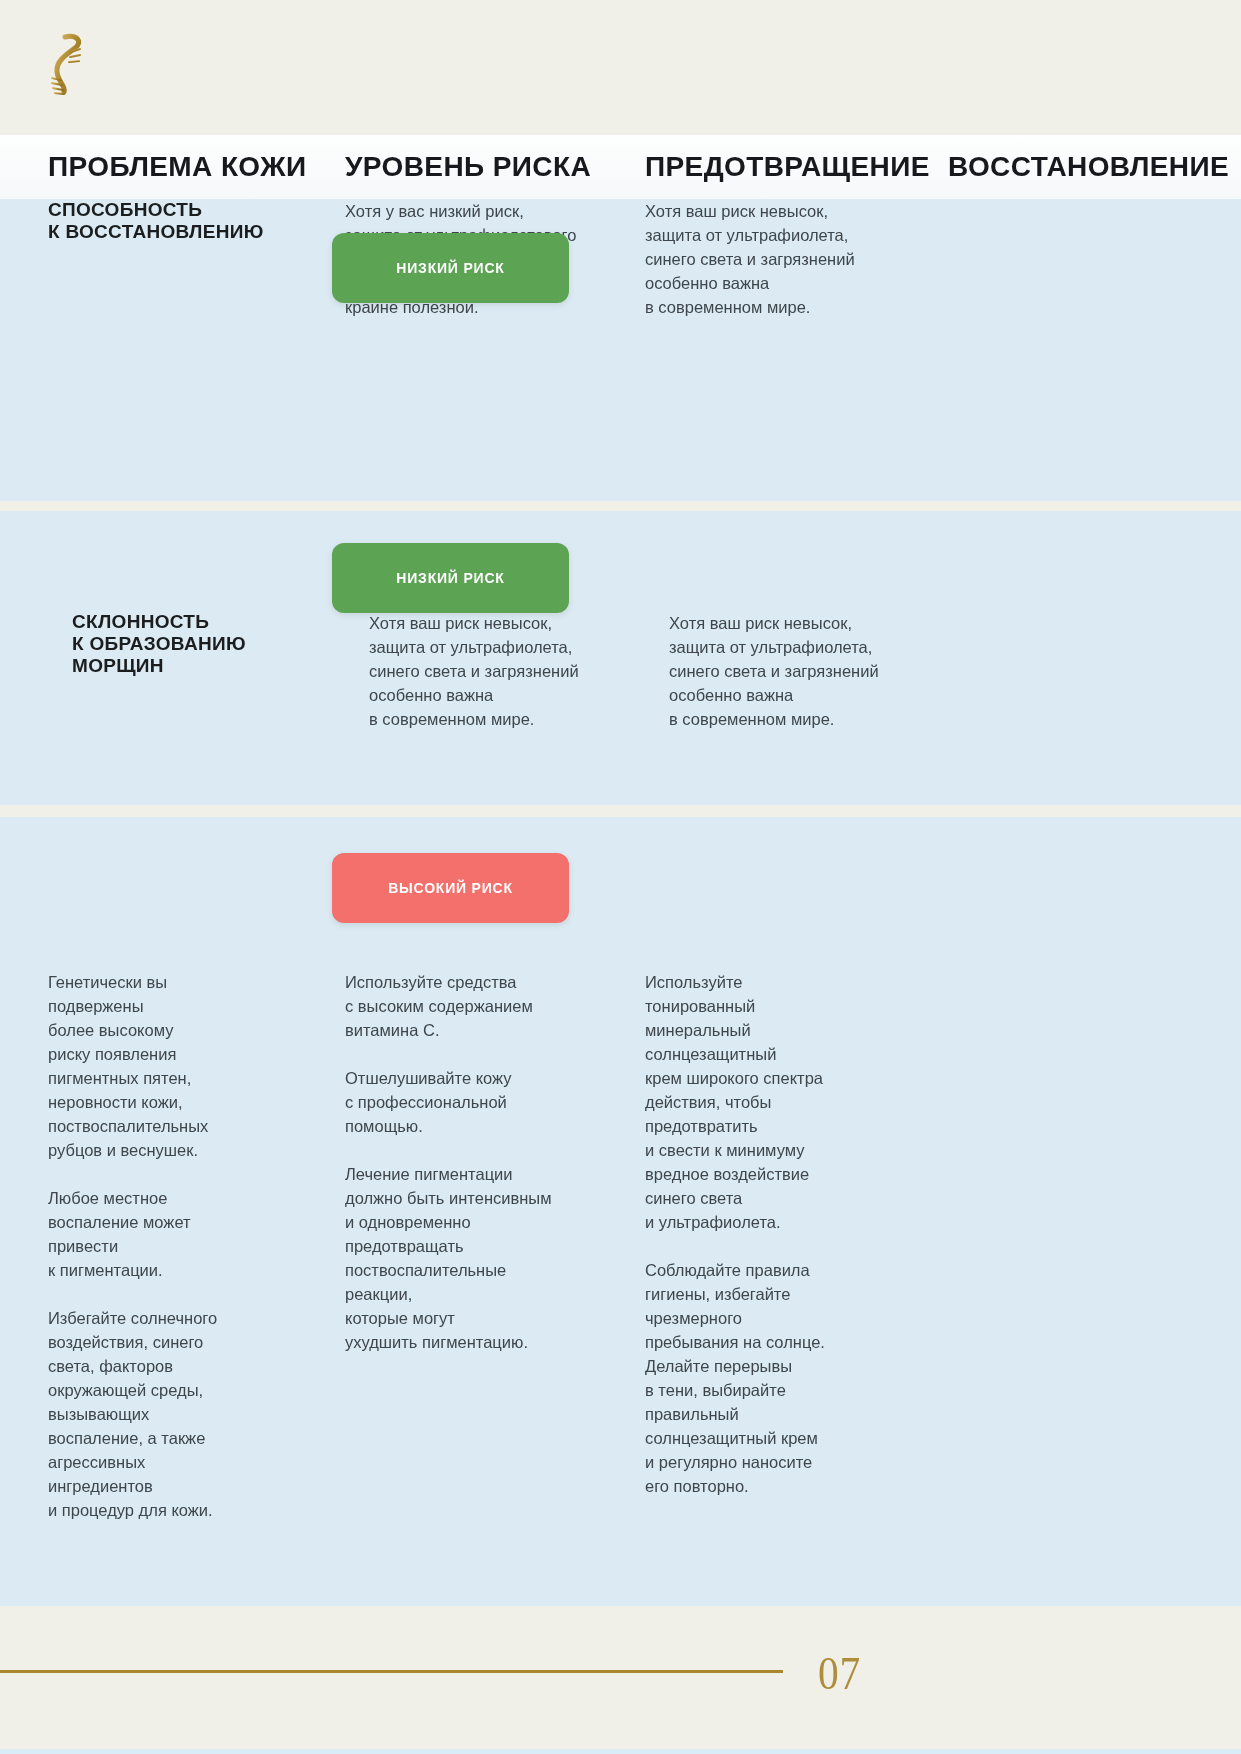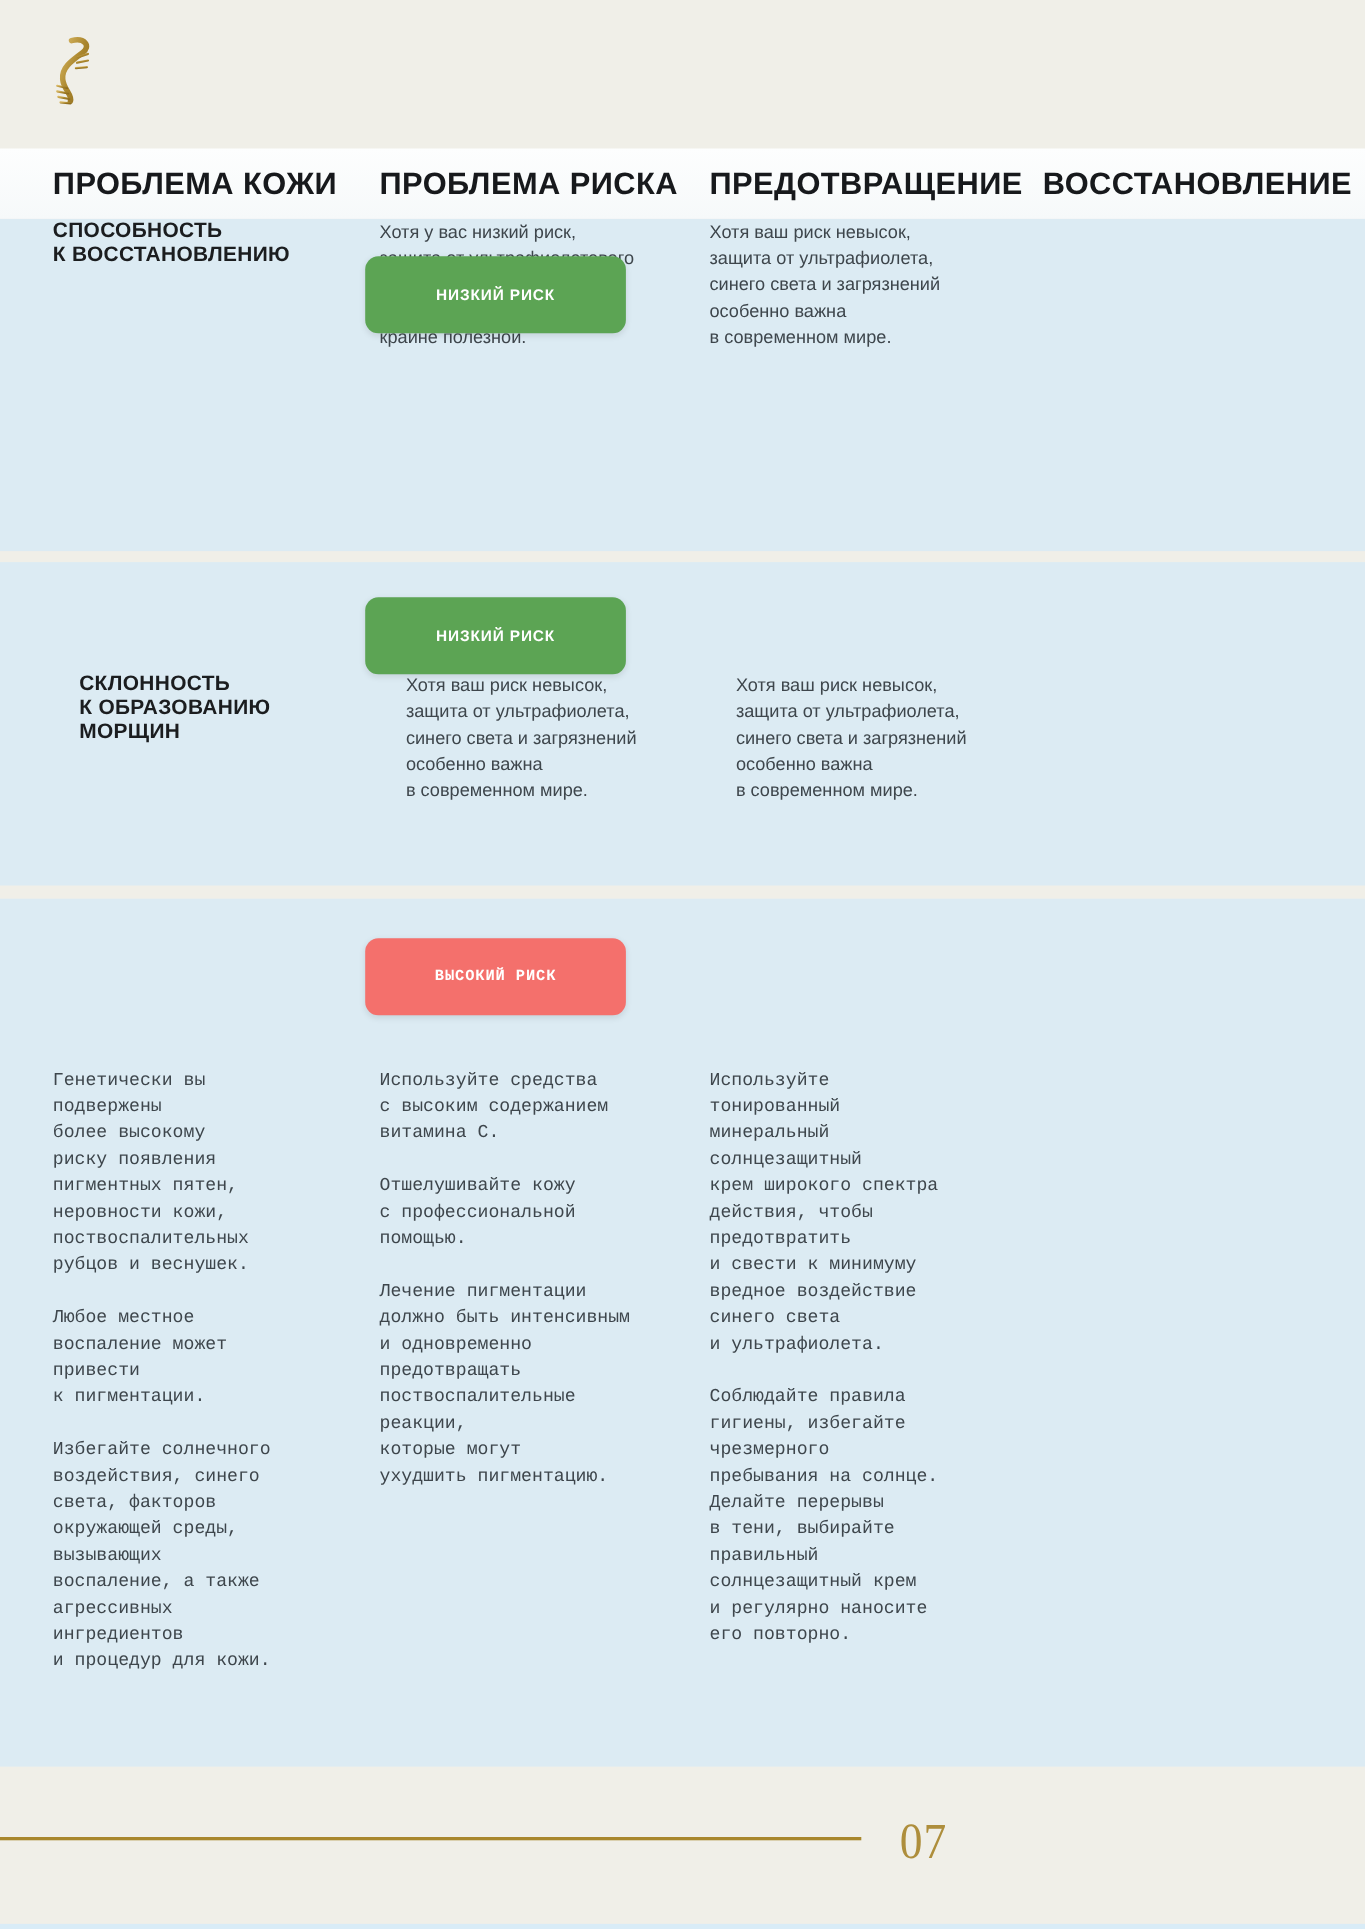--- a/index.html
+++ b/index.html
@@ -13,21 +13,21 @@
     background:linear-gradient(180deg,#fdfefe,#f6f9fa);
     display:grid; grid-template-columns:297px 300px 303px 1fr;
     padding-left:48px; box-sizing:border-box; align-items:center;
   }
   .header-band span{
     font-weight:bold; font-size:28px; letter-spacing:0.4px; color:#17191c;
   }
   .panel{ position:absolute; left:0; width:100%; background:#dcebf3; box-sizing:border-box; }
   .s1{ top:199px; height:302px; }
   .s2{ top:511px; height:294px; }
-  .s3{ top:817px; height:789px;font-family:Liberation Mono, monospace; }
+  .s3{ top:817px; height:789px; }
   .badge{
     position:absolute; left:332px; width:237px; height:70px; border-radius:12px;
     display:flex; align-items:center; justify-content:center;
     color:#ffffff; font-weight:bold; font-size:14px; letter-spacing:0.8px;
     box-shadow:0 2px 6px rgba(0,0,0,0.10);
   }
   .badge.low{ background:#5ca454; }
   .badge.high{ background:#f4706c; }
   .s1 .badge{ top:34px; } .s2 .badge{ top:32px; } .s3 .badge{ top:36px; }
   .row{ display:grid; grid-template-columns:297px 300px 303px 1fr; padding-left:48px; box-sizing:border-box; }
@@ -67,21 +67,21 @@
       <line x1="24" y1="35" x2="33" y2="35"></line>
       <line x1="8" y1="46" x2="17" y2="48"></line>
       <line x1="8" y1="51" x2="18" y2="53"></line>
       <line x1="9" y1="56" x2="19" y2="58"></line>
       <line x1="11" y1="61" x2="20" y2="62"></line>
     </g>
   </svg>
 
   <header class="header-band">
     <span>ПРОБЛЕМА КОЖИ</span>
-    <span>ПРОБЛЕМА РИСКА</span>
+    <span>УРОВЕНЬ РИСКА</span>
     <span>ПРЕДОТВРАЩЕНИЕ</span>
     <span>ВОССТАНОВЛЕНИЕ</span>
   </header>
 
   <section class="panel s1">
     <div class="badge low">НИЗКИЙ РИСК</div>
     <div class="row">
       <div class="cell label">СПОСОБНОСТЬ
 К ВОССТАНОВЛЕНИЮ</div>
       <div class="cell text">Хотя у вас низкий риск,

